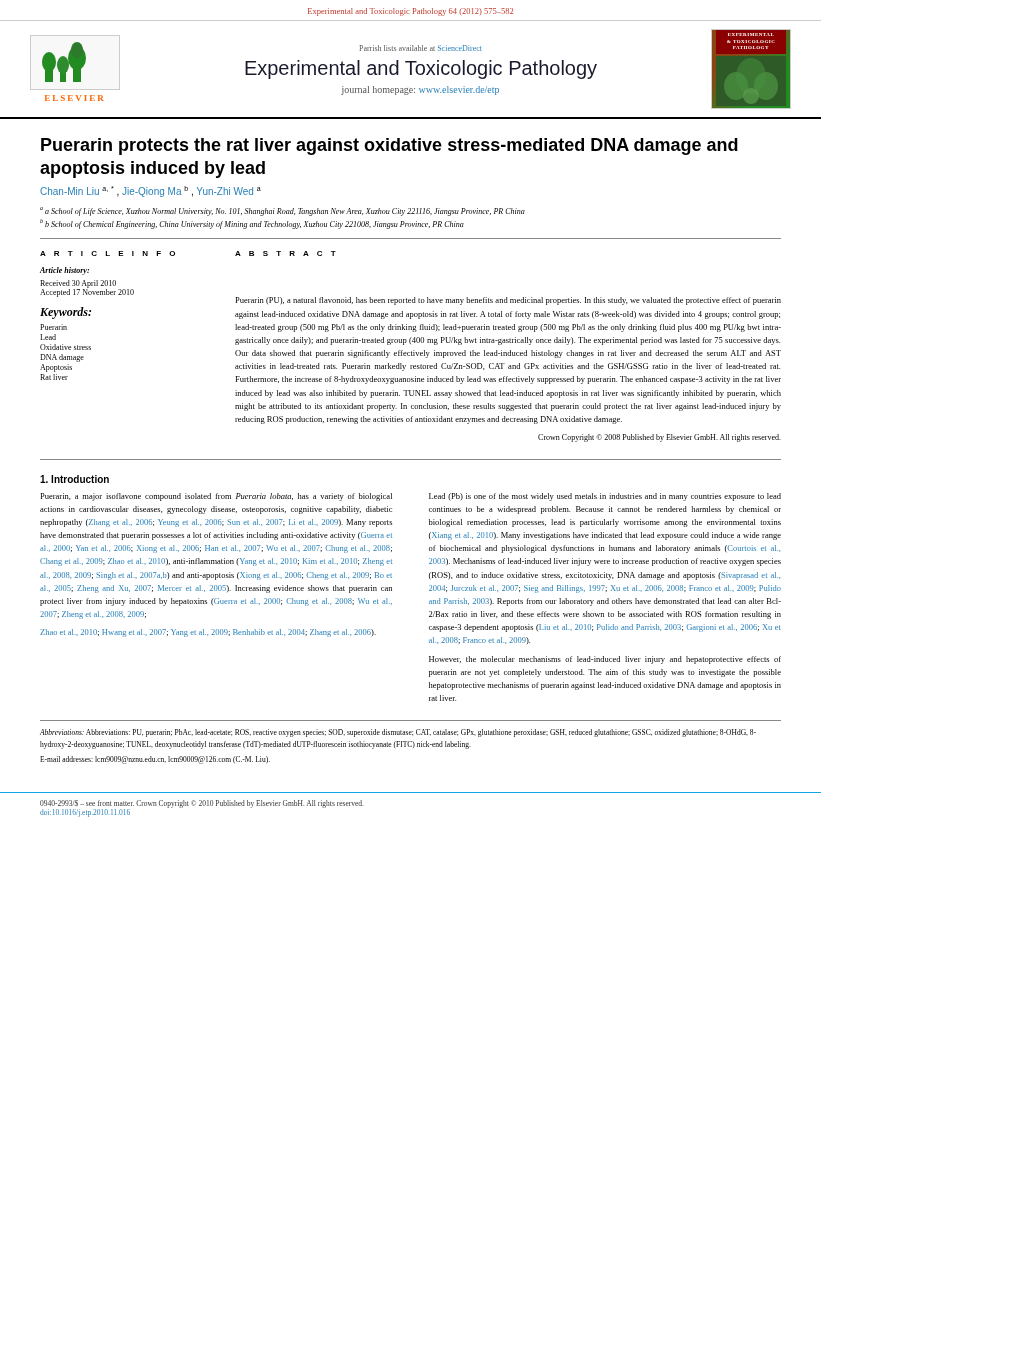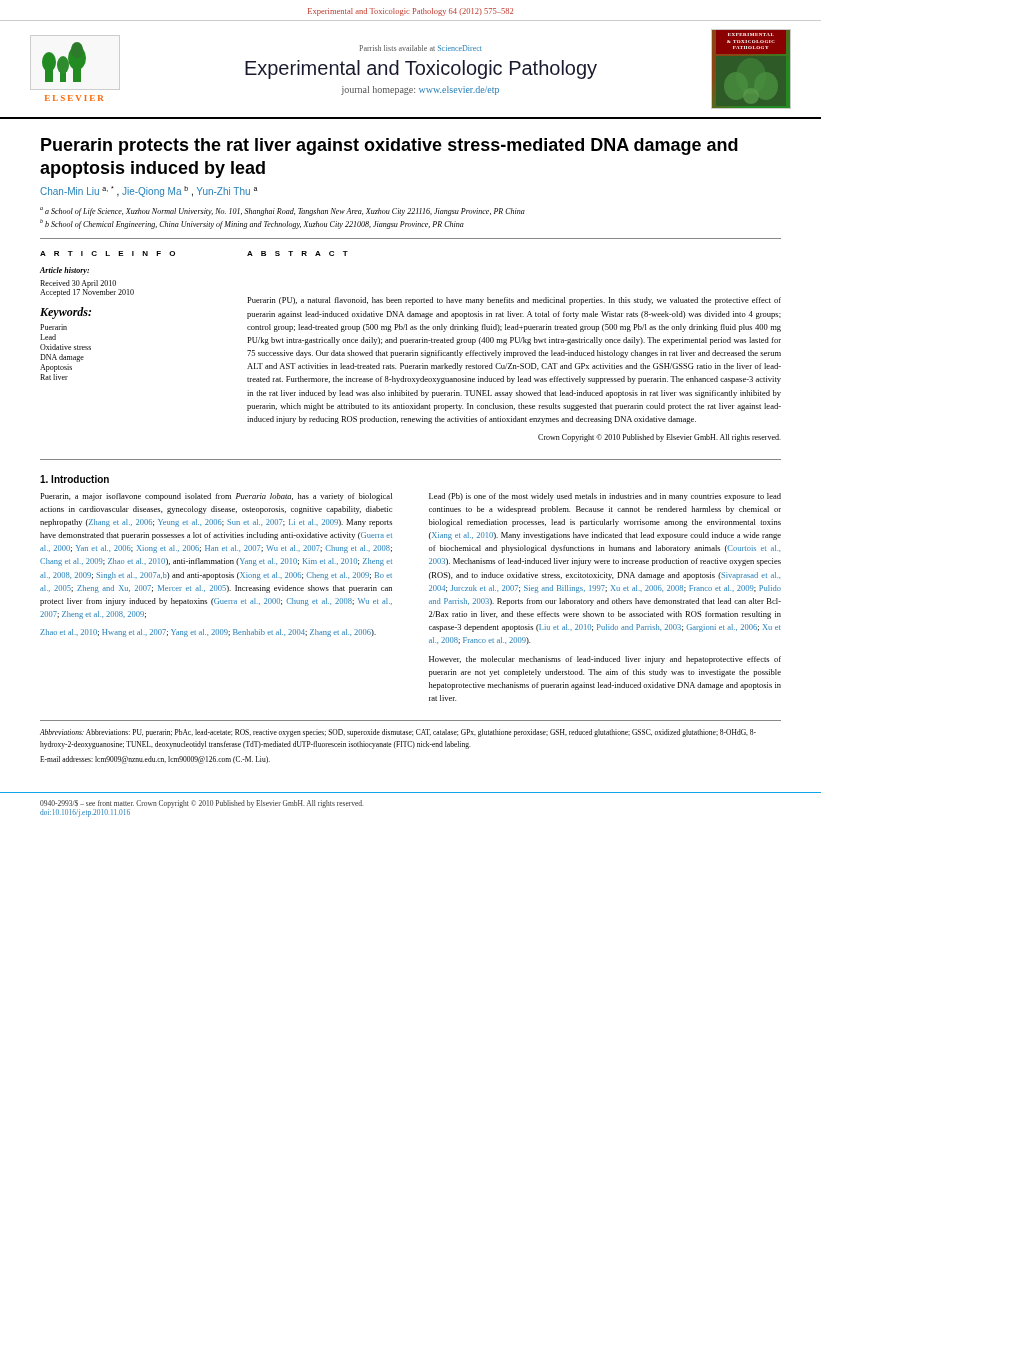--- a/index.html
+++ b/index.html
@@ -138,21 +138,21 @@
     }
     
     .divider {
       border: none;
       border-top: 1px solid #888;
       margin: 10px 0;
     }
     
     .two-col {
       display: flex;
-      gap: 32px;
+      gap: 20px;
     }
     .left-col {
       width: 175px;
       flex-shrink: 0;
     }
     .right-col {
       flex: 1;
     }
     
     .section-header {
@@ -314,21 +314,21 @@
     <div class="article-title">Puerarin protects the rat liver against oxidative stress-mediated DNA damage and apoptosis induced by lead</div>
 
     <div class="authors">
       <span class="author-link">Chan-Min Liu</span>
       <sup>a,</sup>
       <sup>*</sup>
       <span>, </span>
       <span class="author-link">Jie-Qiong Ma</span>
       <sup>b</sup>
       <span>, </span>
-      <span class="author-link">Yun-Zhi Thu</span>
+      <span class="author-link">Yun-Zhi Wed</span>
       <sup>a</sup>
     </div>
 
     <div class="affiliations">
       <p>
         <span class="affiliation-sup">a</span>
         <span>a School of Life Science, Xuzhou Normal University, No. 101, Shanghai Road, Tangshan New Area, Xuzhou City 221116, Jiangsu Province, PR China</span>
       </p>
       <p>
         <span class="affiliation-sup">b</span>
@@ -357,21 +357,21 @@
           <span class="keyword">DNA damage</span>
           <span class="keyword">Apoptosis</span>
           <span class="keyword">Rat liver</span>
         </div>
       </div>
 
       <div class="right-col">
         <div class="section-header">A B S T R A C T</div>
         <div class="abstract-text">
           <p>Puerarin (PU), a natural flavonoid, has been reported to have many benefits and medicinal properties. In this study, we valuated the protective effect of puerarin against lead-induced oxidative DNA damage and apoptosis in rat liver. A total of forty male Wistar rats (8-week-old) was divided into 4 groups; control group; lead-treated group (500 mg Pb/l as the only drinking fluid); lead+puerarin treated group (500 mg Pb/l as the only drinking fluid plus 400 mg PU/kg bwt intra-gastrically once daily); and puerarin-treated group (400 mg PU/kg bwt intra-gastrically once daily). The experimental period was lasted for 75 successive days. Our data showed that puerarin significantly effectively improved the lead-induced histology changes in rat liver and decreased the serum ALT and AST activities in lead-treated rats. Puerarin markedly restored Cu/Zn-SOD, CAT and GPx activities and the GSH/GSSG ratio in the liver of lead-treated rat. Furthermore, the increase of 8-hydroxydeoxyguanosine induced by lead was effectively suppressed by puerarin. The enhanced caspase-3 activity in the rat liver induced by lead was also inhibited by puerarin. TUNEL assay showed that lead-induced apoptosis in rat liver was significantly inhibited by puerarin, which might be attributed to its antioxidant property. In conclusion, these results suggested that puerarin could protect the rat liver against lead-induced injury by reducing ROS production, renewing the activities of antioxidant enzymes and decreasing DNA oxidative damage.</p>
-          <p class="copyright-line">Crown Copyright © 2010 Published by Elsevier GmbH. All rights reserved.</p>
+          <p class="copyright-line">Crown Copyright © 2008 Published by Elsevier GmbH. All rights reserved.</p>
         </div>
       </div>
     </div>
 
     <hr class="divider">
 
     <div class="body-section">
       <div class="section-title">1.  Introduction</div>
 
       <div class="body-two-col">

